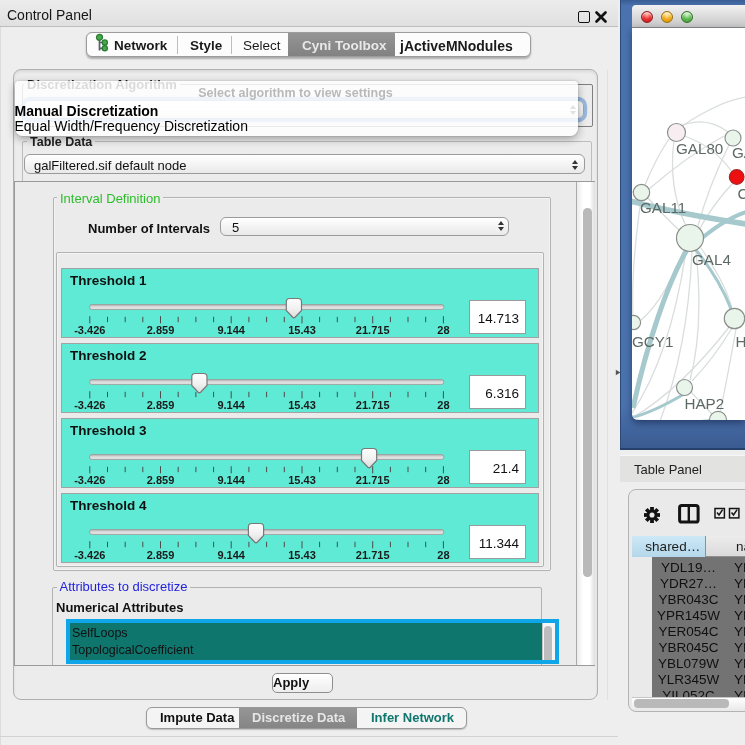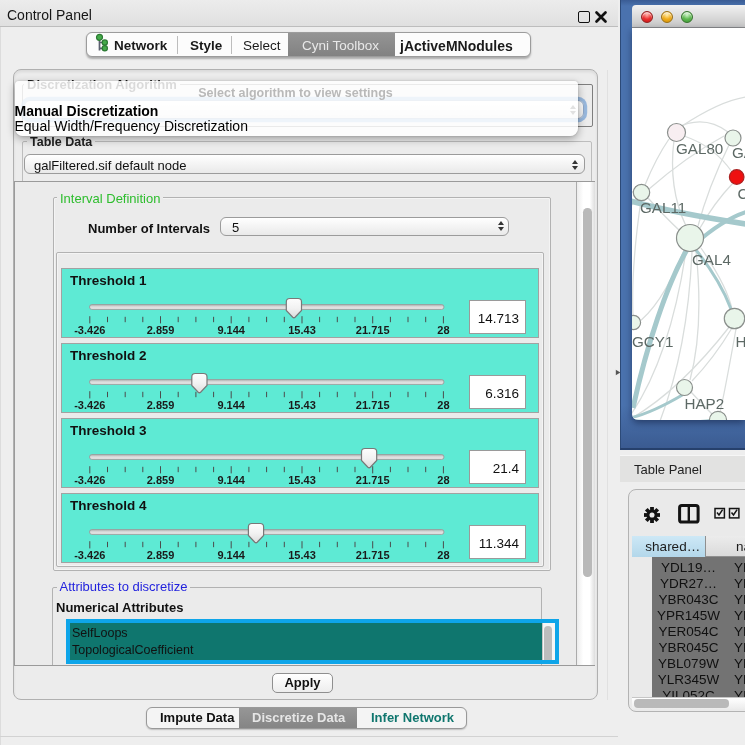--- a/index.html
+++ b/index.html
@@ -170,36 +170,36 @@
 <div class="glabel" style="left:56.5px;top:579px;color:#2222dd">Attributes to discretize</div>
 <div style="left:56px;top:600px;font-size:13px;font-weight:bold;color:#111">Numerical Attributes</div>
 <div style="left:65.5px;top:619px;width:493px;height:45px;background:#0f766e;border:4px solid #0ea5e9;overflow:hidden">
   <div style="position:absolute;left:2.5px;top:2px;font-size:12.5px;color:#111;line-height:17px;white-space:pre">SelfLoops
 TopologicalCoefficient
 BetweennessCentrality</div>
   <div style="position:absolute;right:0;top:0;width:13px;height:45px;background:#f5f5f5;border-left:1px solid #c4c4c4"></div>
   <div style="position:absolute;right:2.5px;top:3px;width:8px;height:42px;background:#bdbdbd;border-radius:4px 4px 0 0"></div>
 </div>
 
-<div style="left:272px;top:673px;width:61px;height:20px;border:1px solid #8f8f8f;border-radius:5px;background:linear-gradient(#ffffff,#ededed);font-size:13px;font-weight:600;color:#111;text-align:center;line-height:18px">Apply</div>
+<div style="left:272px;top:673px;width:61px;height:20px;border:1px solid #8f8f8f;border-radius:5px;background:linear-gradient(#ffffff,#ededed);font-size:13px;font-weight:600;color:#111;line-height:18px">Apply</div>
 
 <div style="left:86px;top:32px;width:445px;height:25px;background:#fcfcfc;border:1px solid #9c9c9c;border-radius:6px;box-shadow:0 1.5px 2px rgba(0,0,0,.28)"></div>
 <div style="left:288px;top:32px;width:107px;height:25px;background:linear-gradient(#949494,#828282);border-top:1px solid #9c9c9c;border-bottom:1px solid #9c9c9c"></div>
 <div style="left:176.6px;top:36px;width:1px;height:18px;background:#bdbdbd"></div>
 <div style="left:230.5px;top:36px;width:1px;height:18px;background:#bdbdbd"></div>
 <svg style="left:93px;top:33px" width="16" height="22">
 <path d="M6.5 7 V17.5 M6.5 9.5 H11.5 M6.5 15.3 H11.5" stroke="#5a5f6e" stroke-width="1.7" fill="none"></path>
 <circle cx="6.5" cy="4.3" r="3" fill="#44ab4a" stroke="#2c7a33" stroke-width="1.2"></circle>
 <circle cx="11.8" cy="9.5" r="2.6" fill="#44ab4a" stroke="#2c7a33" stroke-width="1.2"></circle>
 <circle cx="11.8" cy="15.3" r="2.6" fill="#44ab4a" stroke="#2c7a33" stroke-width="1.2"></circle>
 </svg>
 <div style="left:114px;top:38px;font-size:13.5px;font-weight:600;color:#1a1a1a">Network</div>
 <div style="left:190px;top:38px;font-size:13.5px;font-weight:600;color:#1a1a1a">Style</div>
 <div style="left:243px;top:38px;font-size:13.5px;font-weight:400;color:#1a1a1a">Select</div>
-<div style="left:302px;top:38px;font-size:13.5px;font-weight:400;color:#e8e8e8">Cyni Toolbox</div>
+<div style="left:302px;top:38px;font-size:13.5px;font-weight:700;color:#e8e8e8">Cyni Toolbox</div>
 <div style="left:400px;top:38px;font-size:14px;font-weight:600;color:#1a1a1a">jActiveMNodules</div>
 
 <div style="left:146px;top:707px;width:321px;height:22px;background:#f4f4f4;border:1px solid #999;border-radius:6px;box-shadow:0 1px 1.5px rgba(0,0,0,.2)"></div>
 <div style="left:239px;top:707px;width:118px;height:22px;background:linear-gradient(#969696,#858585);border-top:1px solid #999;border-bottom:1px solid #999"></div>
 <div style="left:160px;top:710px;font-size:13px;font-weight:600;color:#111">Impute Data</div>
 <div style="left:252px;top:710px;font-size:13px;font-weight:600;color:#e6e6e6">Discretize Data</div>
 <div style="left:371px;top:710px;font-size:13px;font-weight:600;color:#0f766e">Infer Network</div>
 <div style="left:0;top:736px;width:618px;height:1px;background:#d2d2d2"></div>
 
 <div style="left:15px;top:80.5px;width:562.7px;height:55.5px;background:rgba(255,255,255,.84);border-radius:4px 4px 8px 8px;box-shadow:0 3px 9px rgba(0,0,0,.33),0 0 2px rgba(0,0,0,.18);z-index:5"></div>

